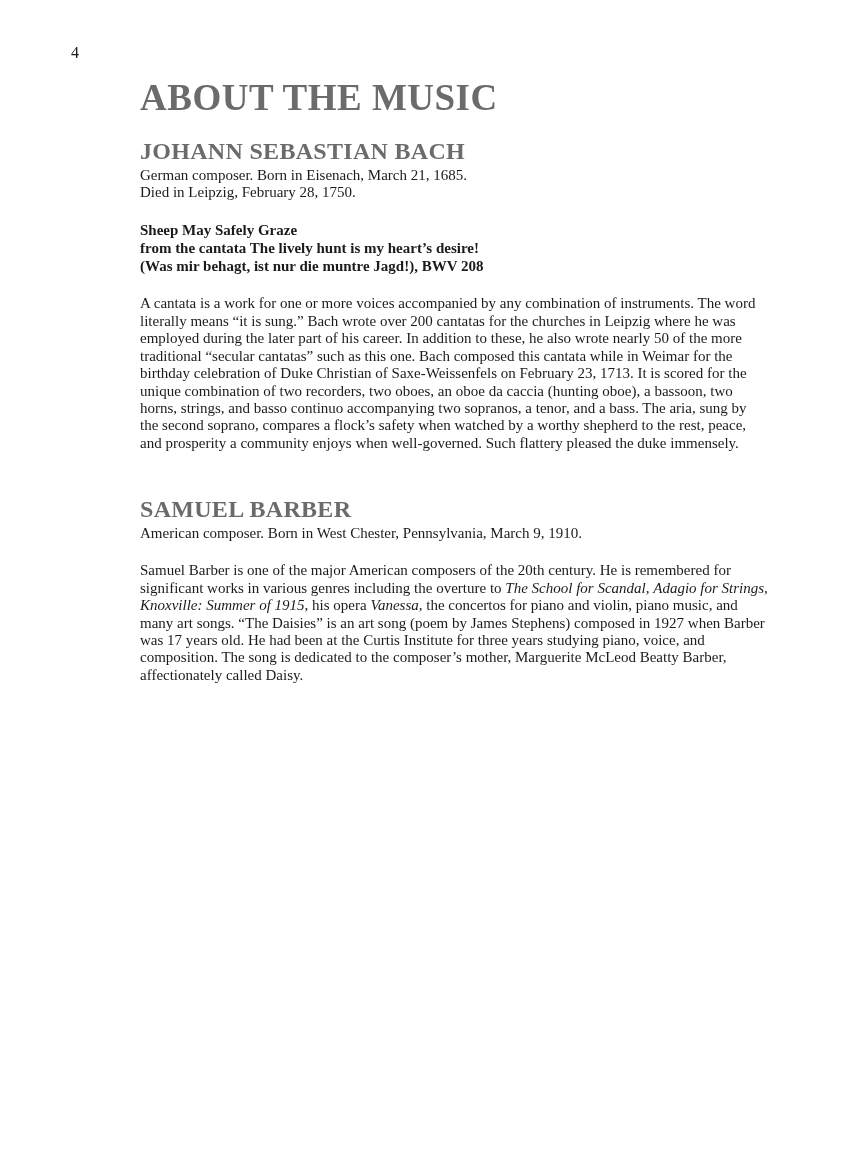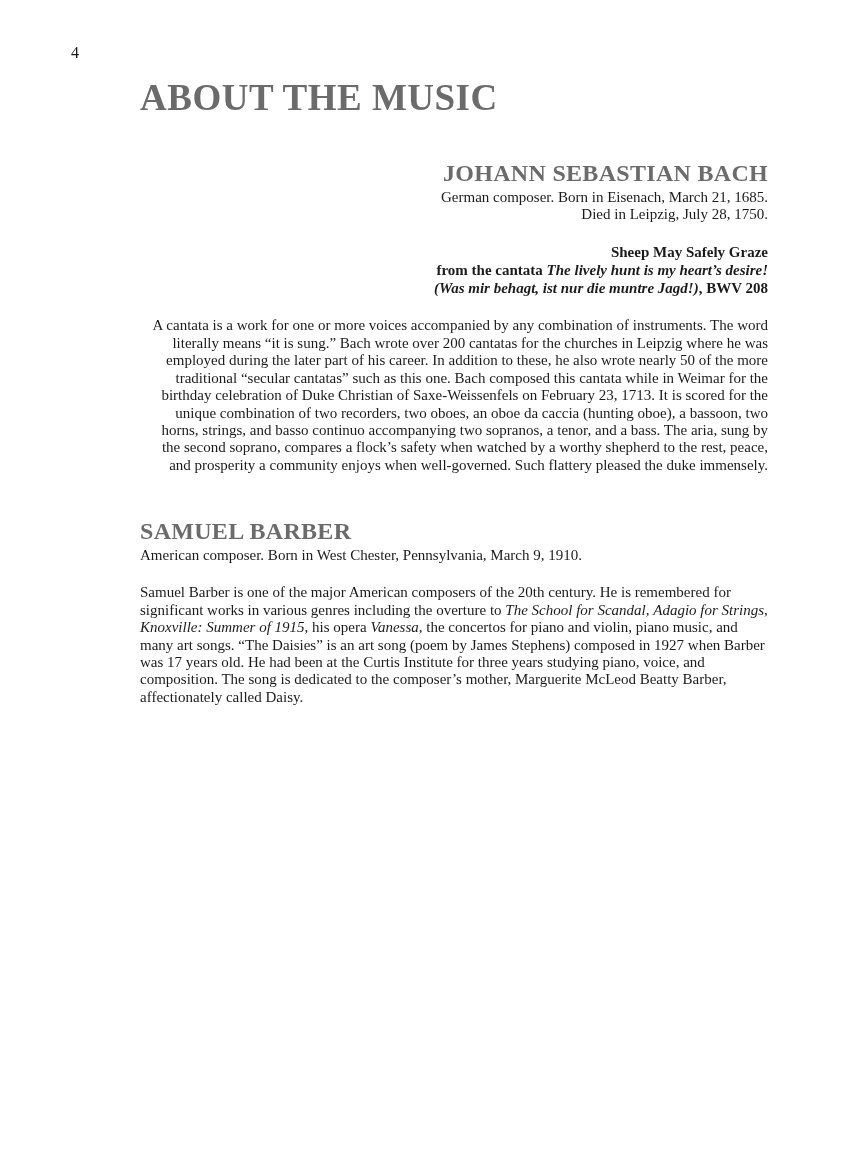--- a/index.html
+++ b/index.html
@@ -38,38 +38,38 @@
     line-height: 1.1;
   }
   .composer-name {
     margin: 0;
     font-size: 24px;
     font-weight: bold;
     letter-spacing: 0.3px;
     color: var(--heading-color, #6b6b6b);
     line-height: 1.0;
   }
-  .section-bach { margin-top: 42px; text-align: right; }
+  .section-bach { margin-top: 20px; }
   .section-barber { margin-top: 45px; }
   .bio {
     margin: 0;
     font-size: 15px;
     line-height: 17.2px;
   }
   .bio-first { margin-top: 4px; }
   .piece-title {
     margin-top: 21px;
   }
   .piece-line {
     margin: 0;
     font-size: 15px;
     font-weight: bold;
     line-height: 17.8px;
   }
-  .piece-line .it { font-style: italic; }
+  .piece-line .it { }
   .body-para {
     margin: 20px 0 0 0;
     font-size: 15px;
     line-height: 17.4px;
   }
   .body-para .it { font-style: italic; text-align: center; }
 </style>
 </head>
 <body>
 
@@ -77,21 +77,21 @@
 
   <div class="page-number">4</div>
 
   <div class="content">
 
     <h1 class="doc-title">ABOUT THE MUSIC</h1>
 
     <section class="section-bach">
       <h2 class="composer-name">JOHANN SEBASTIAN BACH</h2>
       <p class="bio bio-first">German composer. Born in Eisenach, March 21, 1685.</p>
-      <p class="bio">Died in Leipzig, July 28, 1750.</p>
+      <p class="bio">Died in Leipzig, February 28, 1750.</p>
 
       <div class="piece-title">
         <p class="piece-line"><span>Sheep May Safely Graze</span></p>
         <p class="piece-line"><span>from the cantata </span><span class="it">The lively hunt is my heart’s desire!</span></p>
         <p class="piece-line"><span class="it">(Was mir behagt, ist nur die muntre Jagd!)</span><span>, BWV 208</span></p>
       </div>
 
       <p class="body-para"><span>A cantata is a work for one or more voices accompanied by any combination of instruments. The word literally means “it is sung.” Bach wrote over 200 cantatas for the churches in Leipzig where he was employed during the later part of his career. In addition to these, he also wrote nearly 50 of the more traditional “secular cantatas” such as this one. Bach composed this cantata while in Weimar for the birthday celebration of Duke Christian of Saxe-Weissenfels on February 23, 1713. It is scored for the unique combination of two recorders, two oboes, an oboe da caccia (hunting oboe), a bassoon, two horns, strings, and basso continuo accompanying two sopranos, a tenor, and a bass. The aria, sung by the second soprano, compares a flock’s safety when watched by a worthy shepherd to the rest, peace, and prosperity a community enjoys when well-governed. Such flattery pleased the duke immensely.</span></p>
     </section>
 

